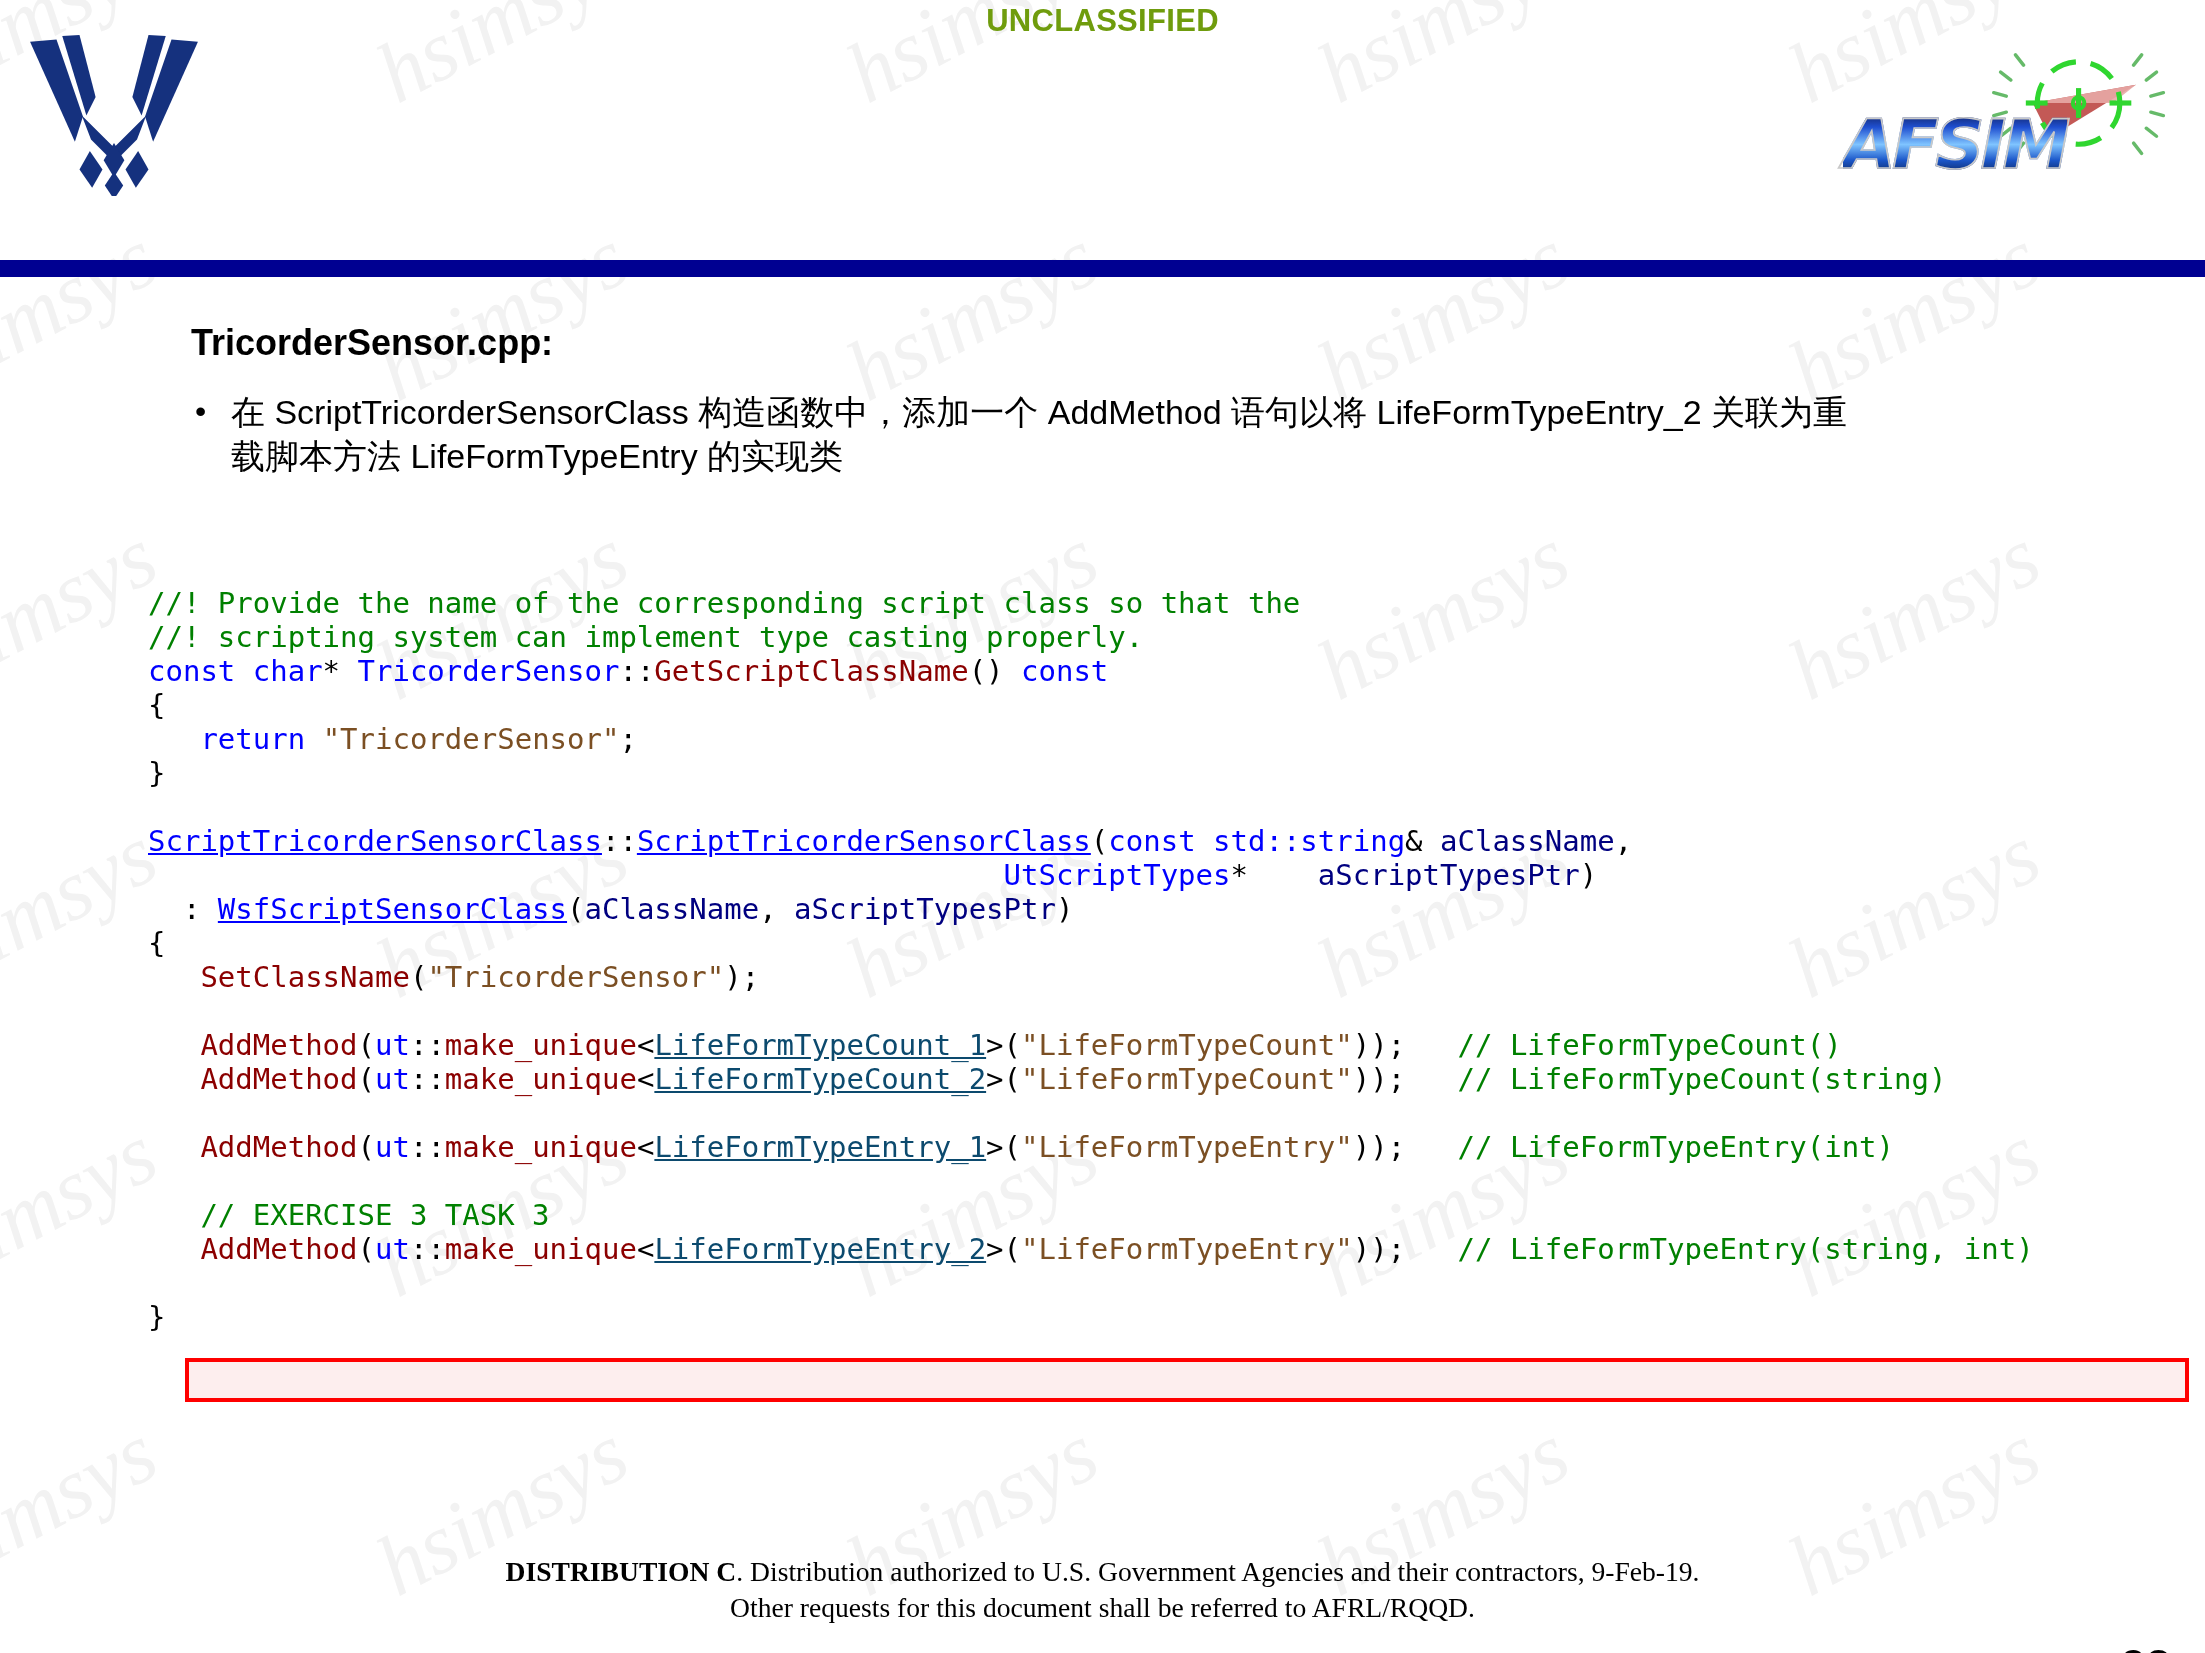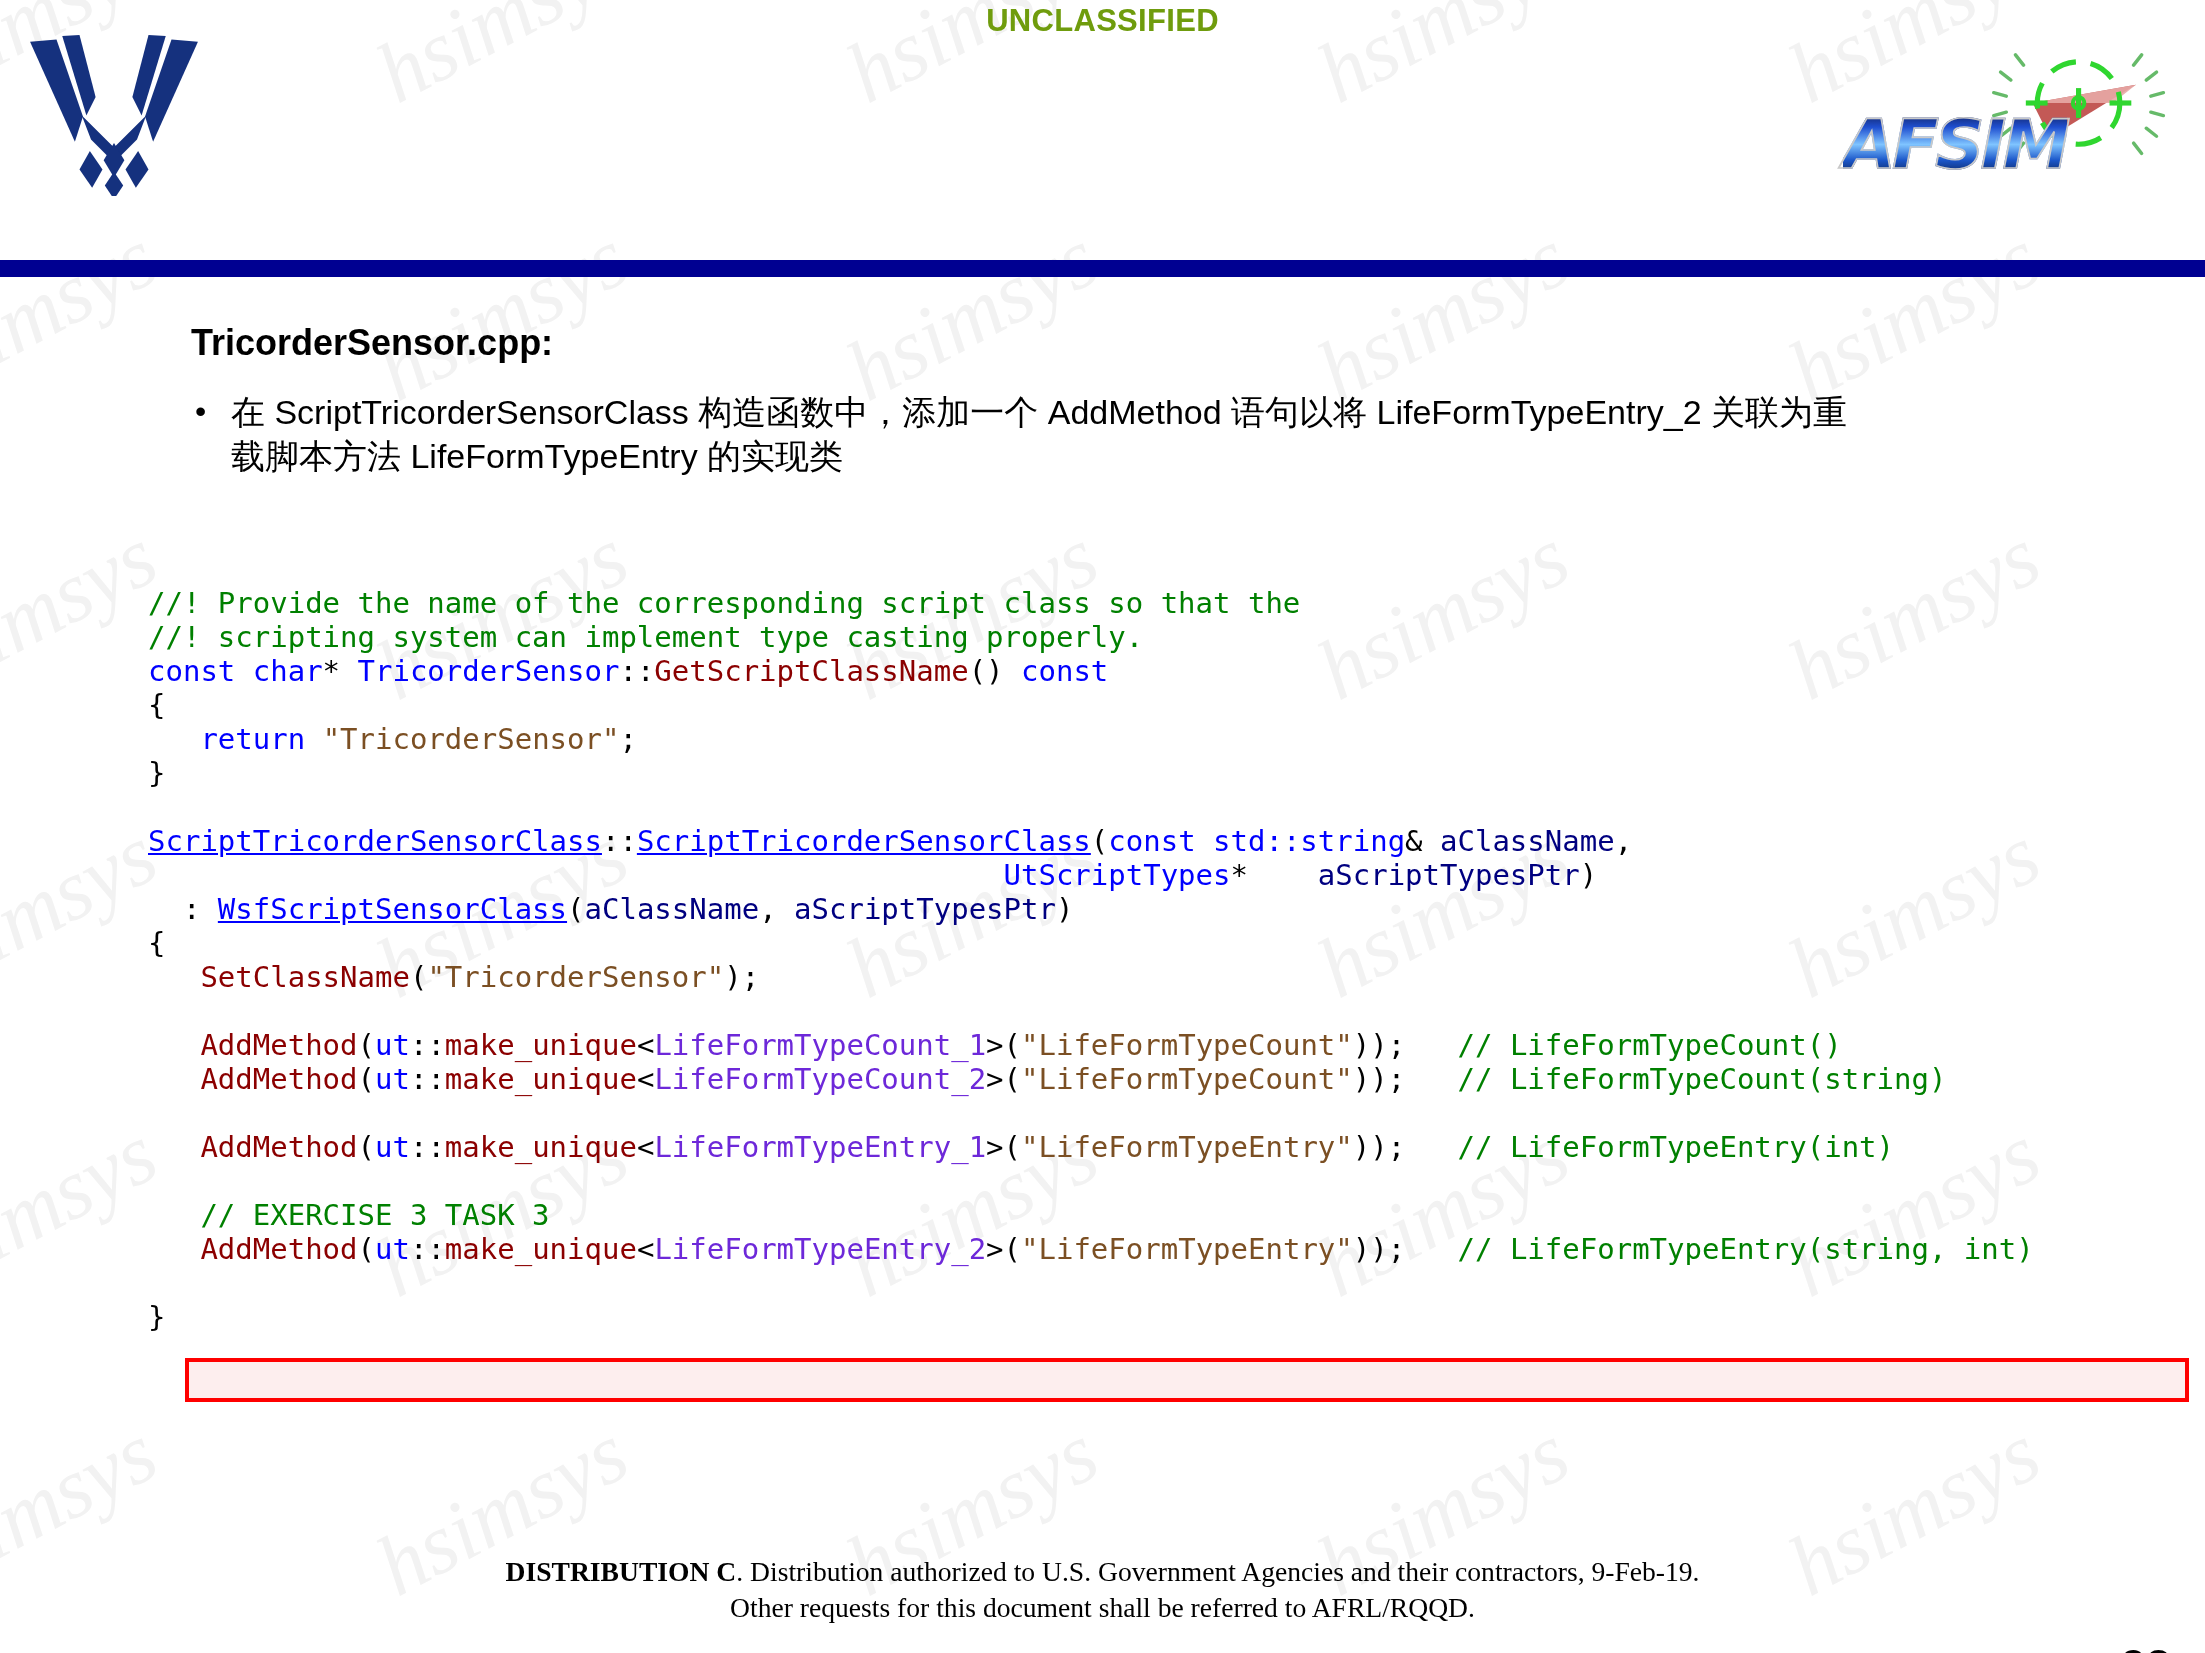--- a/index.html
+++ b/index.html
@@ -163,21 +163,21 @@
   }
   .code-line { white-space: pre; height: 34px; }
   .code-line.blank { height: 34px; }
 
   .tok-com   { color: #008000; }
   .tok-kw    { color: #0000ff; }
   .tok-fn    { color: #8b0000; }
   .tok-str   { color: #7b4f23; }
   .tok-var   { color: #000080; }
   .tok-plain { color: #000000; }
-  .tok-tmpl  { color: #6d28d9; }
+  .tok-tmpl  { color: #0c4a6e; text-decoration: underline; }
   .tok-cls   { color: #0000ff; text-decoration: underline; }
 
   
   #highlight-box {
     position: absolute;
     left: 185px;
     top: 1358px;
     width: 2004px;
     height: 44px;
     border: 4px solid #ff0000;

